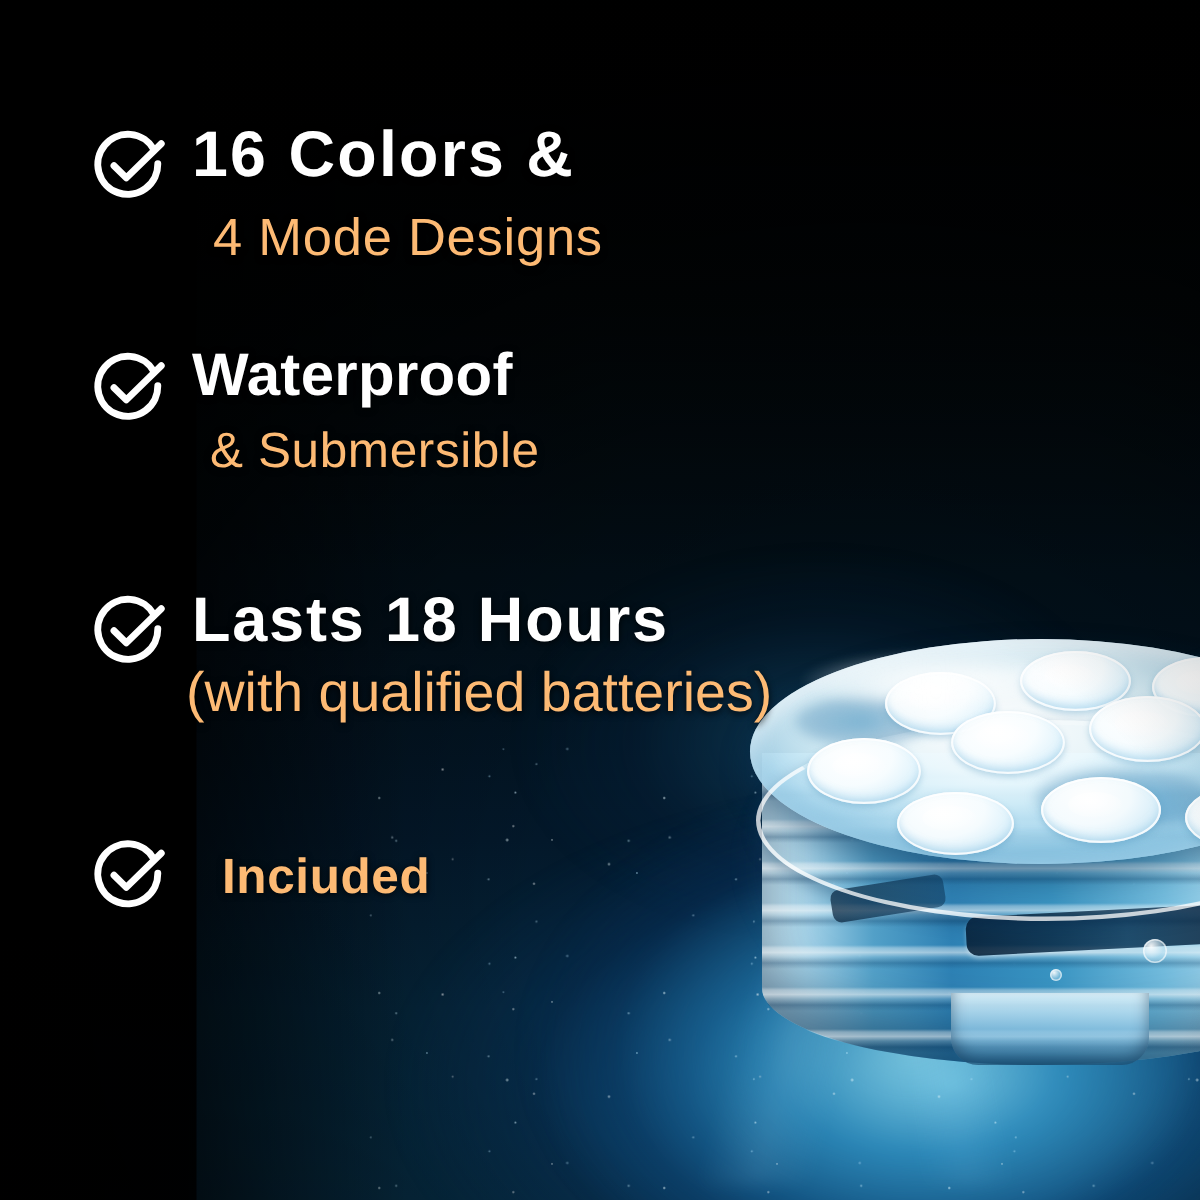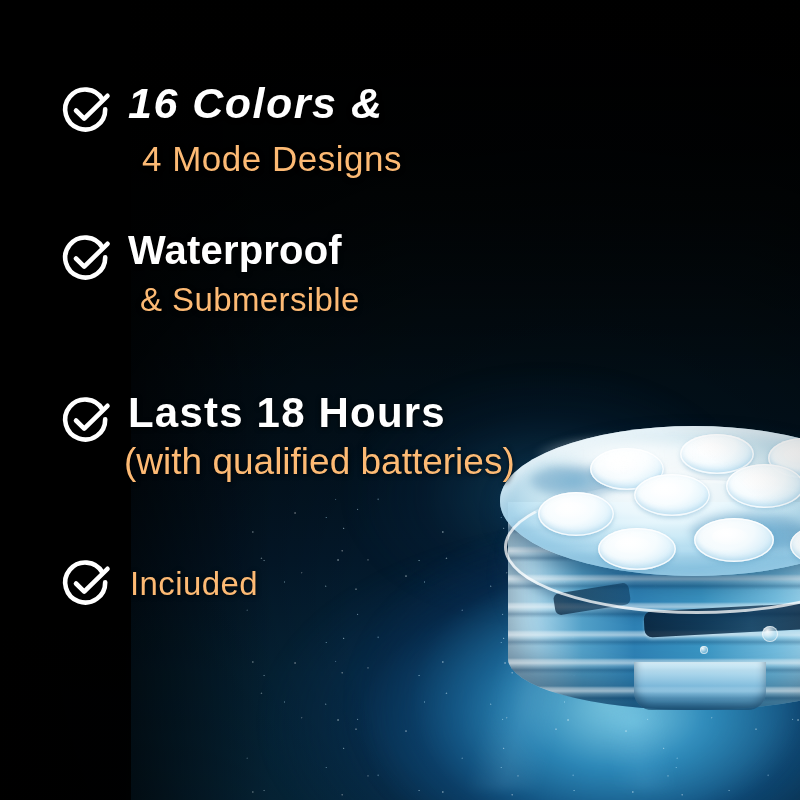--- a/index.html
+++ b/index.html
@@ -356,34 +356,34 @@
   .feat-sub {
     color: #fdba74;
     font-weight: normal;
     white-space: pre;
     line-height: 1.0;
     text-shadow: 0 1px 5px rgba(0,0,0,0.85);
   }
 
   
   #feature-colors      { left: 60px; top: 82px; }
-  #feature-colors   .feat-title { font-size: 43px; letter-spacing: 1.5px; font-style: italic; }
+  #feature-colors   .feat-title { font-size: 43px; letter-spacing: 1.5px; }
   #feature-colors   .feat-sub   { font-size: 35px; letter-spacing: 0.5px; margin-top: 16px; margin-left: 14px; font-weight: 400; }
 
   #feature-waterproof  { left: 60px; top: 230px; }
   #feature-waterproof .feat-title { font-size: 40px; letter-spacing: 0.2px; }
   #feature-waterproof .feat-sub   { font-size: 33px; letter-spacing: 0.4px; margin-top: 13px; margin-left: 12px; font-weight: 400; }
 
   #feature-battery     { left: 60px; top: 392px; }
   #feature-battery  .feat-title { font-size: 42px; letter-spacing: 1.2px; }
   #feature-battery  .feat-sub   { font-size: 37px; letter-spacing: 0px; margin-top: 9px; margin-left: -4px; font-weight: 400; }
 
   #feature-remote      { left: 60px; top: 555px; }
   #feature-remote   .feat-title { font-size: 40px; letter-spacing: 0.8px; }
-  #feature-remote   .feat-sub   { font-size: 33px; letter-spacing: 0.4px; margin-top: 12px; margin-left: 2px; font-weight: 400; }
+  #feature-remote   .feat-sub   { font-size: 33px; letter-spacing: 0.4px; margin-top: 12px; margin-left: 20px; font-weight: 700; }
 </style>
 </head>
 <body>
 
 <div id="poster">
 
   <div class="bg-base"></div>
   <div class="bg-tint"></div>
   <div class="bg-leftblack"></div>
   <div class="bg-glow-mid"></div>

